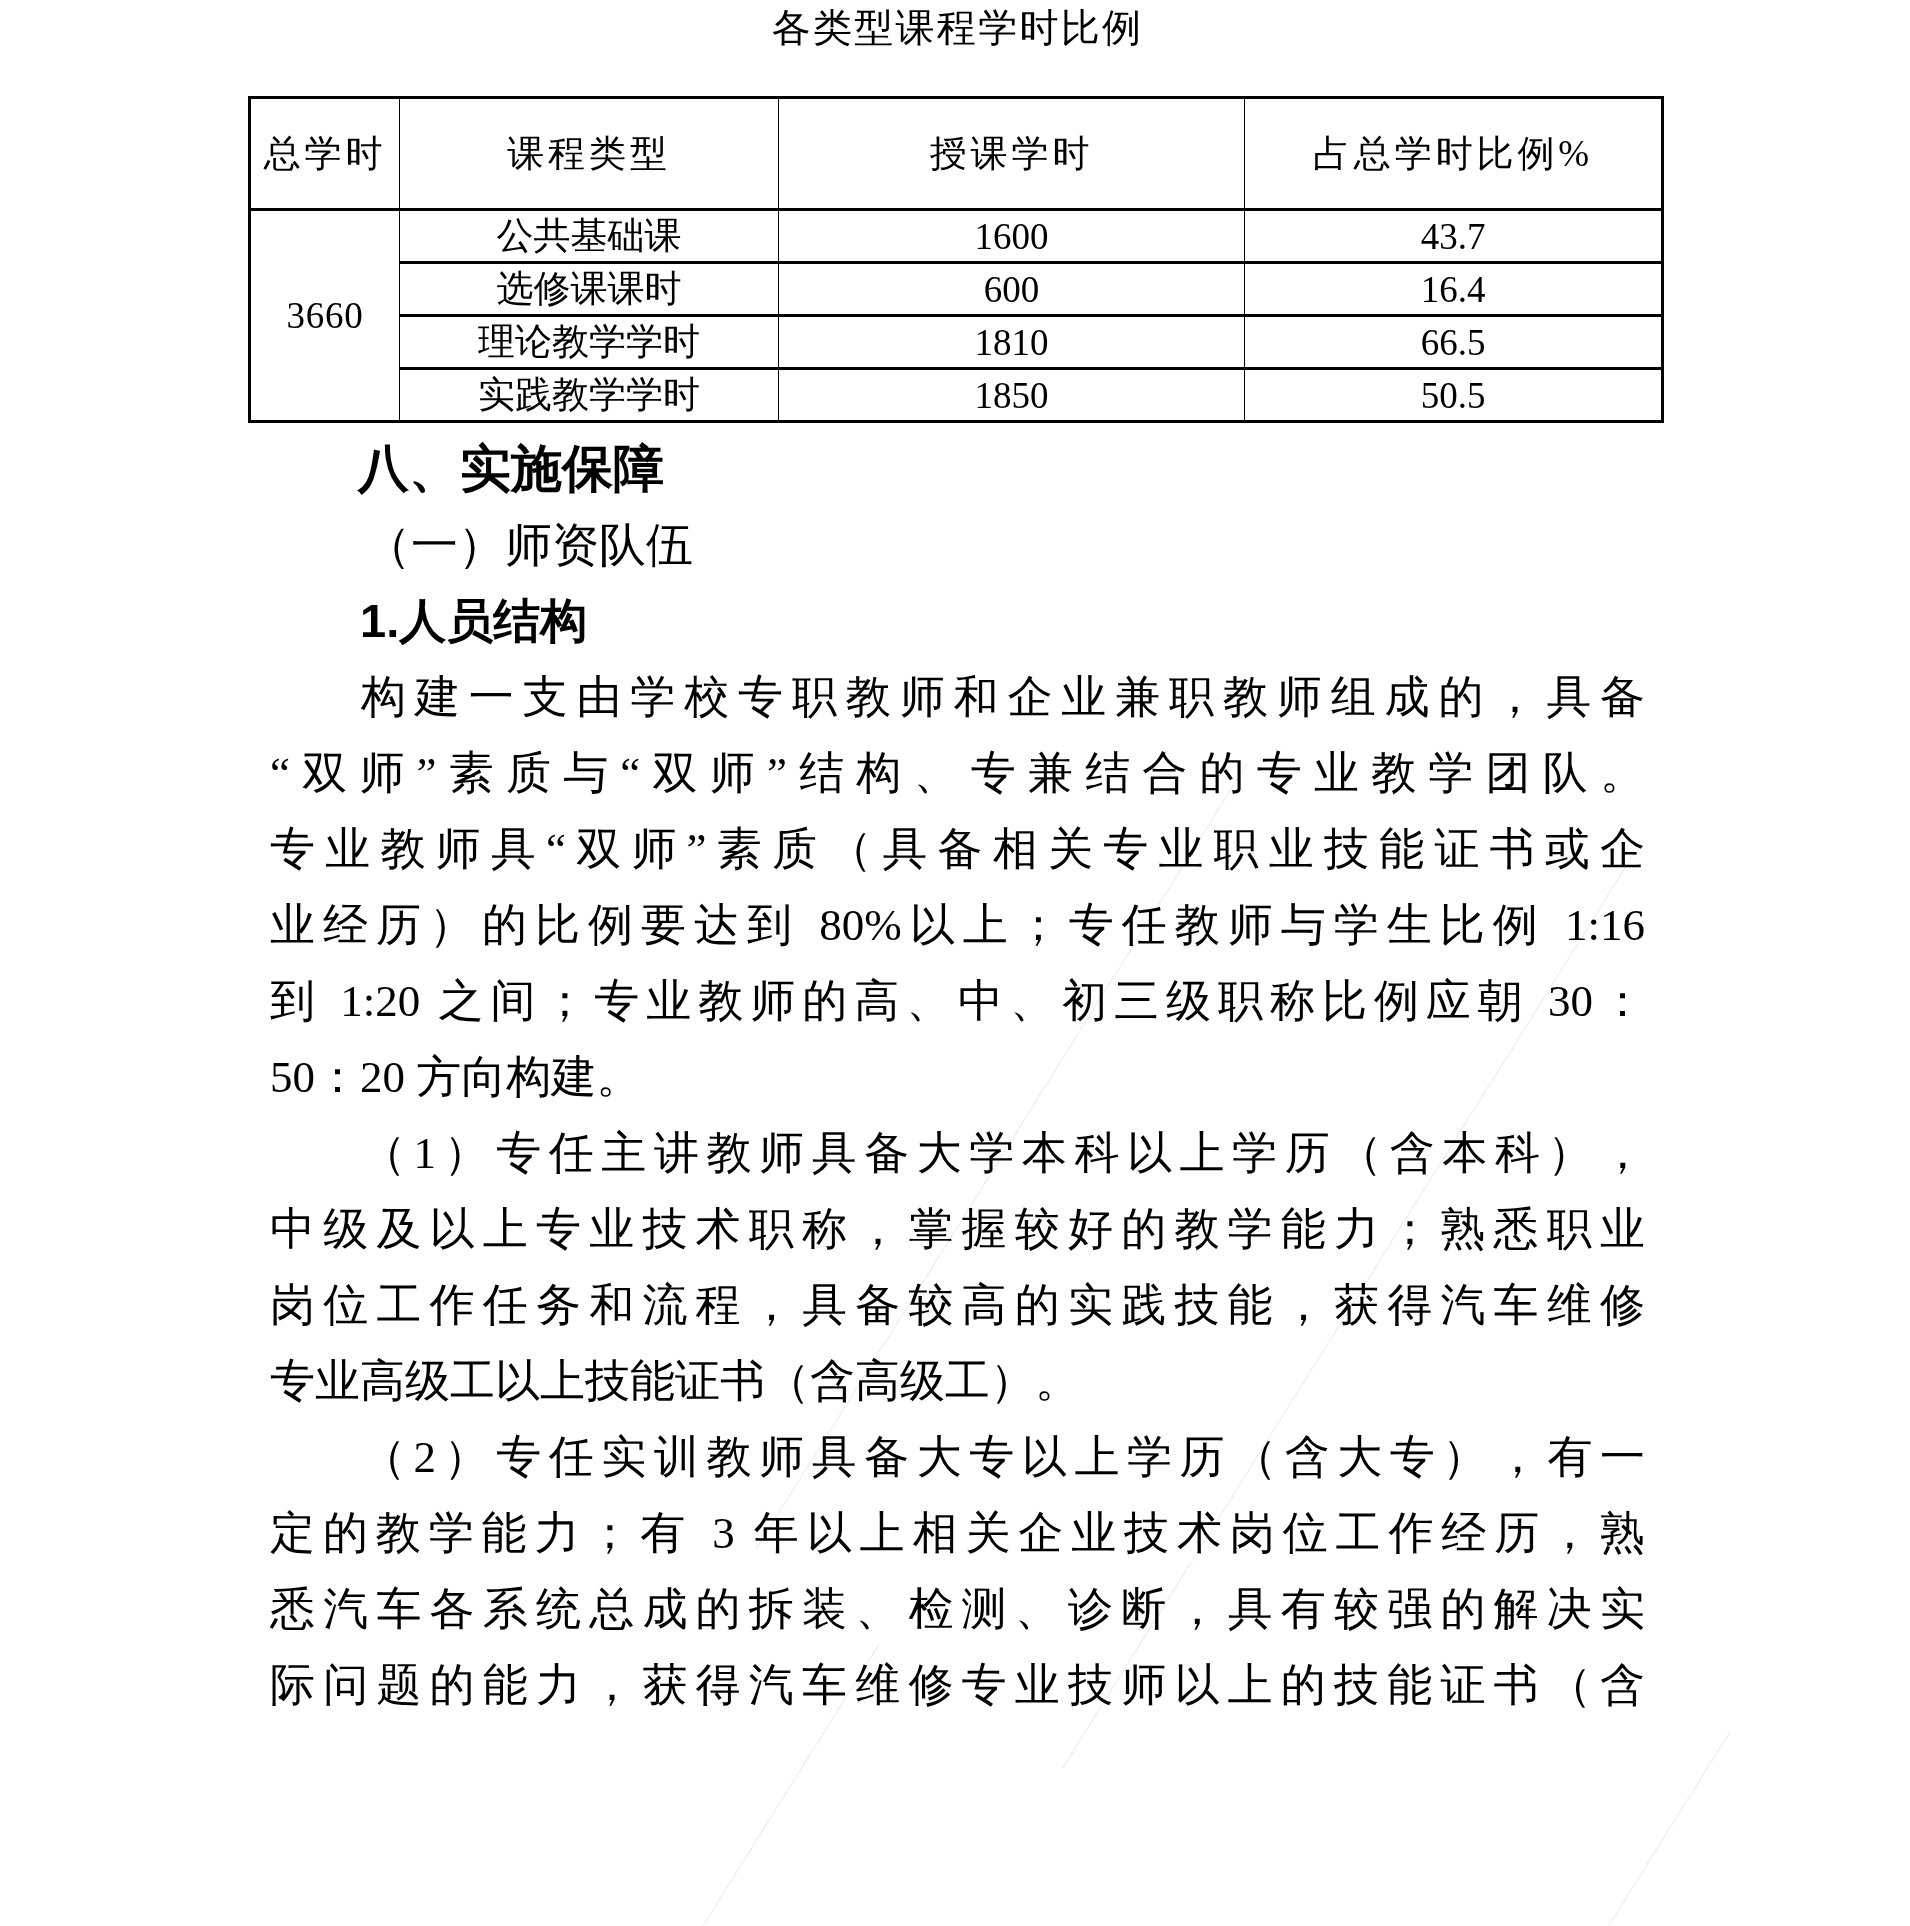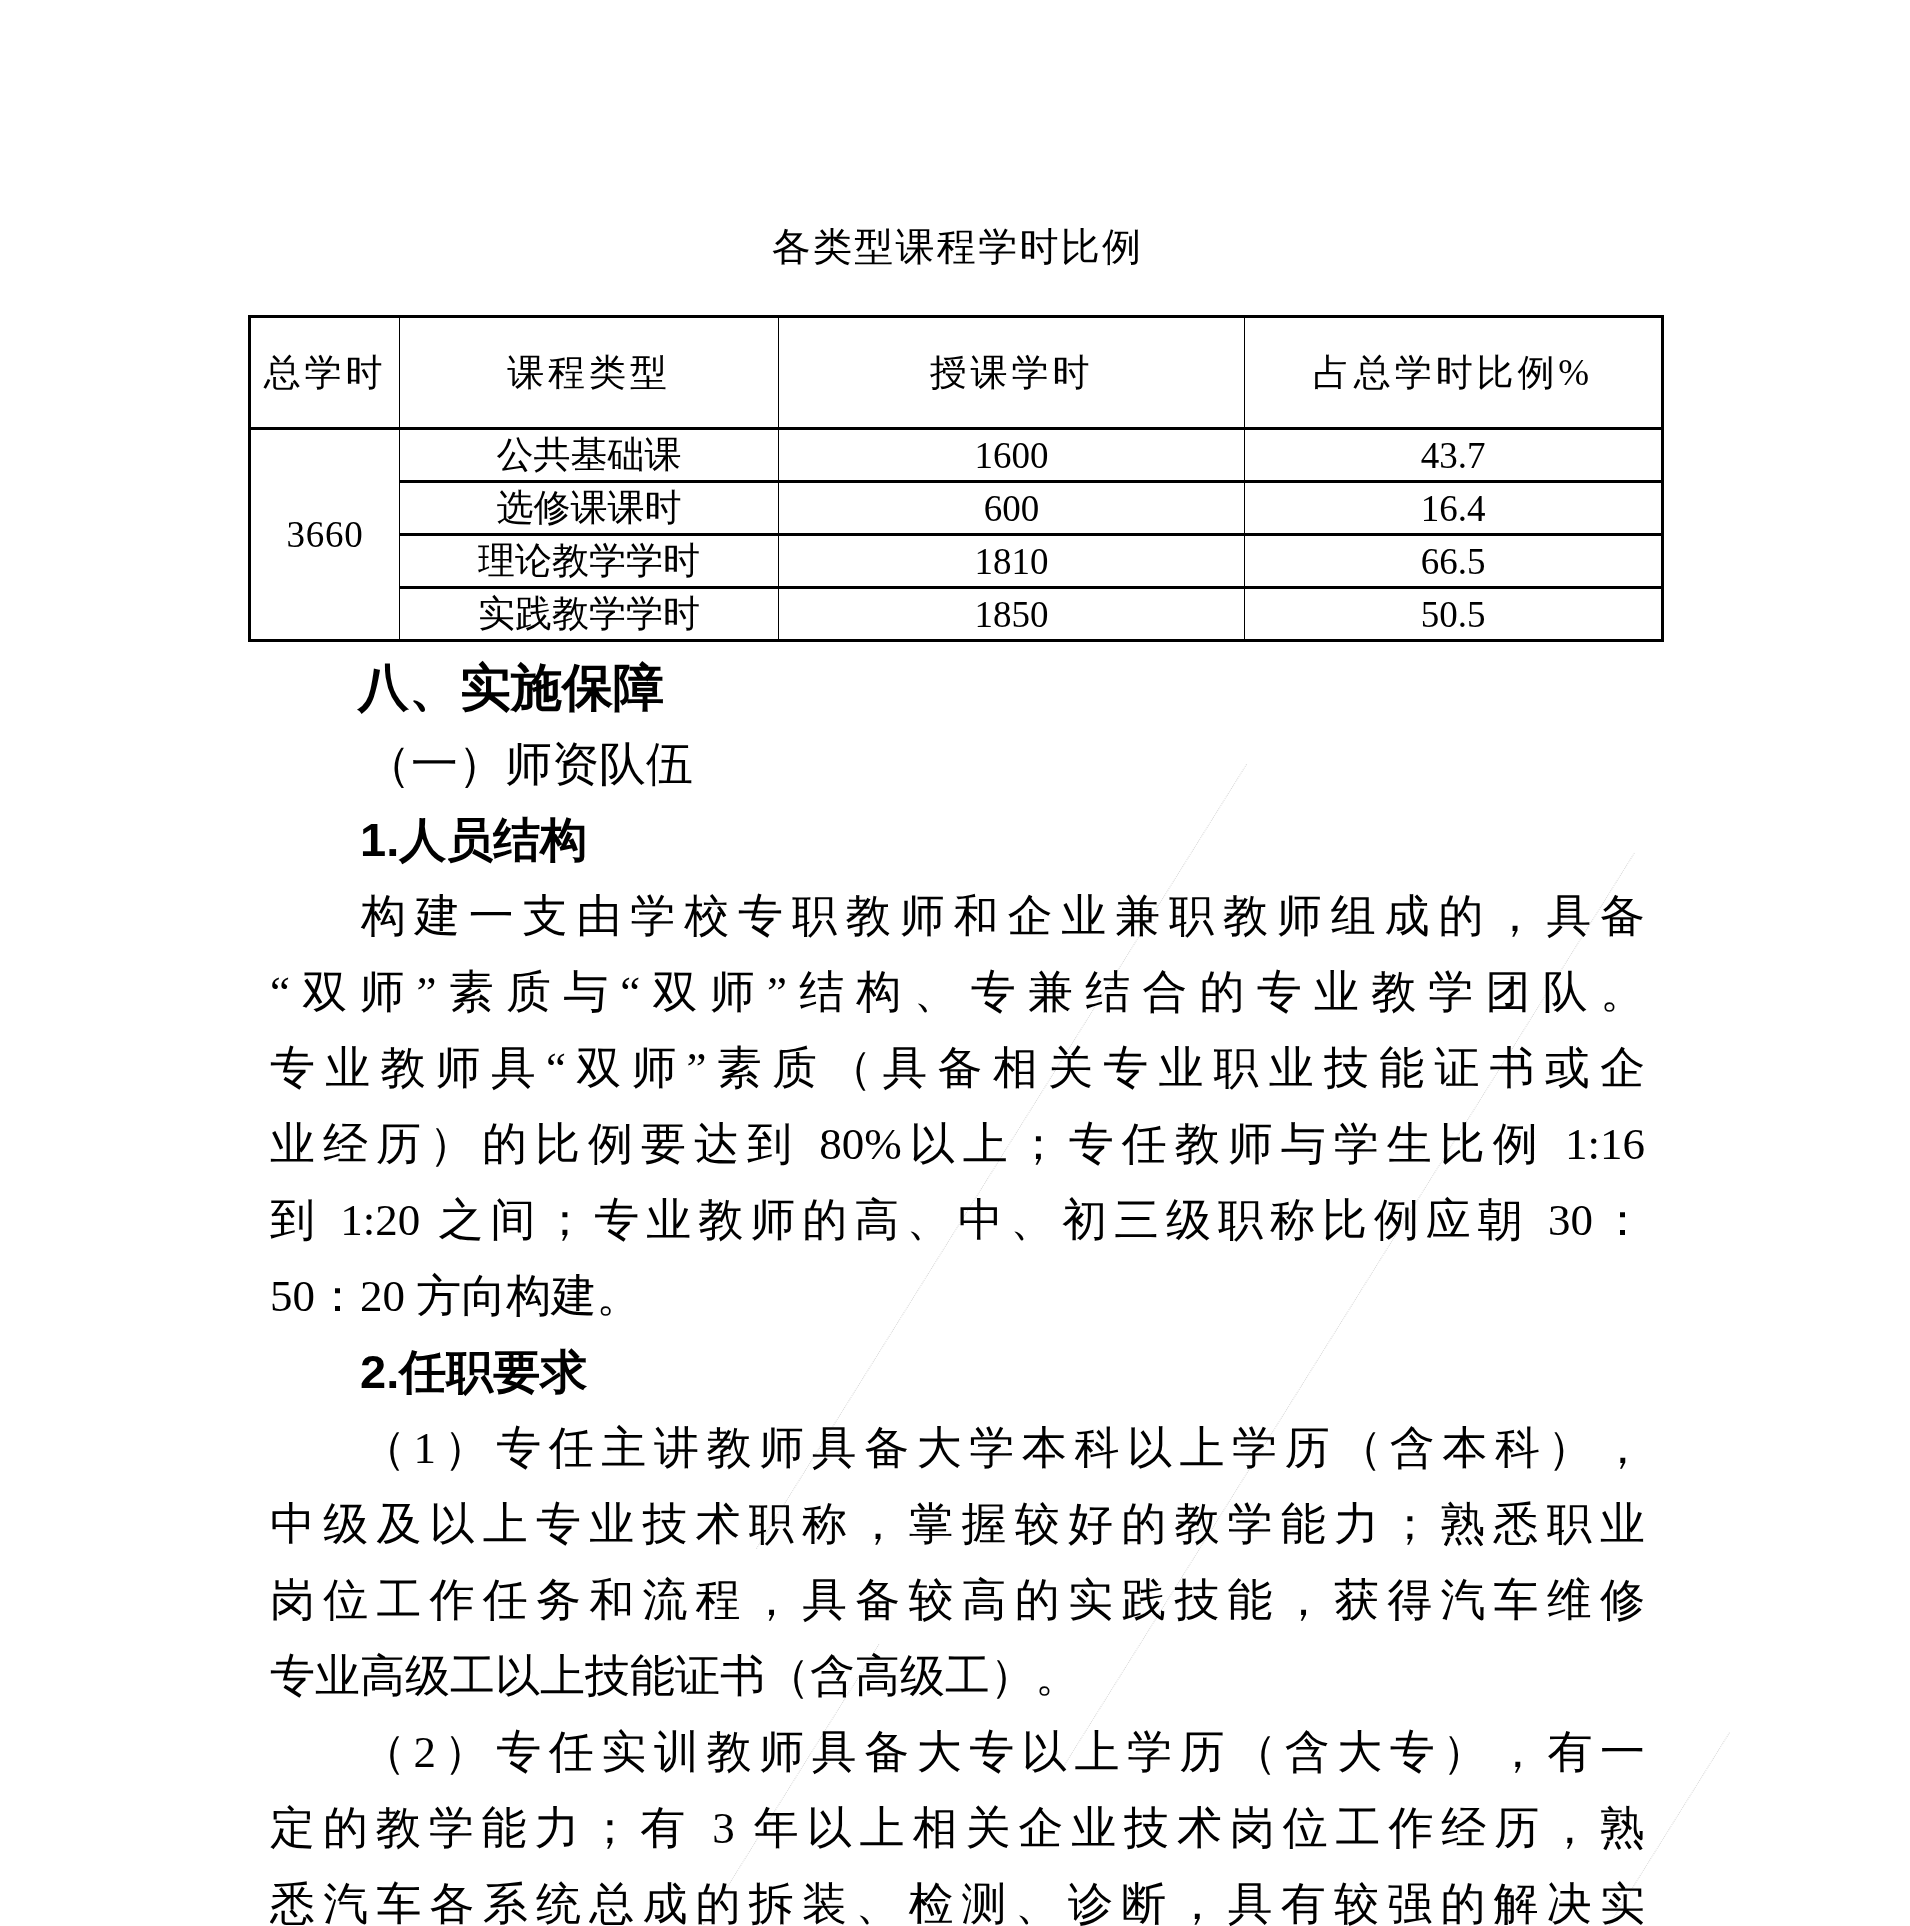--- a/index.html
+++ b/index.html
@@ -24,21 +24,20 @@
     position:absolute;
     border-top:1.2px dotted rgba(0,0,0,0.16);
     pointer-events:none;
   }
   .content {
     position:absolute;
     left:270px; top:0;
     width:1375px;
   }
   .doc-title {
-    margin-top:219px;
     font-size:39px;
     line-height:55px;
     text-align:center;
     letter-spacing:2.3px;
     white-space:nowrap;
   }
   table.hours {
     margin-top:41px;
     margin-left:-22px;
     width:1414px;
@@ -152,21 +151,20 @@
 
   <div class="para">
       <div class="line first">构建一支由学校专职教师和企业兼职教师组成的，具备</div>
       <div class="line">“双师”素质与“双师”结构、专兼结合的专业教学团队。</div>
       <div class="line">专业教师具“双师”素质（具备相关专业职业技能证书或企</div>
       <div class="line">业经历）的比例要达到 80%以上；专任教师与学生比例 1:16</div>
       <div class="line">到 1:20 之间；专业教师的高、中、初三级职称比例应朝 30：</div>
       <div class="line last">50：20 方向构建。</div>
     </div>
 
-  <div class="h3">2.任职要求</div>
 
   <div class="para">
       <div class="line first">（1）专任主讲教师具备大学本科以上学历（含本科），</div>
       <div class="line">中级及以上专业技术职称，掌握较好的教学能力；熟悉职业</div>
       <div class="line">岗位工作任务和流程，具备较高的实践技能，获得汽车维修</div>
       <div class="line last">专业高级工以上技能证书（含高级工）。</div>
     </div>
   <div class="para">
       <div class="line first">（2）专任实训教师具备大专以上学历（含大专），有一</div>
       <div class="line">定的教学能力；有 3 年以上相关企业技术岗位工作经历，熟</div>

